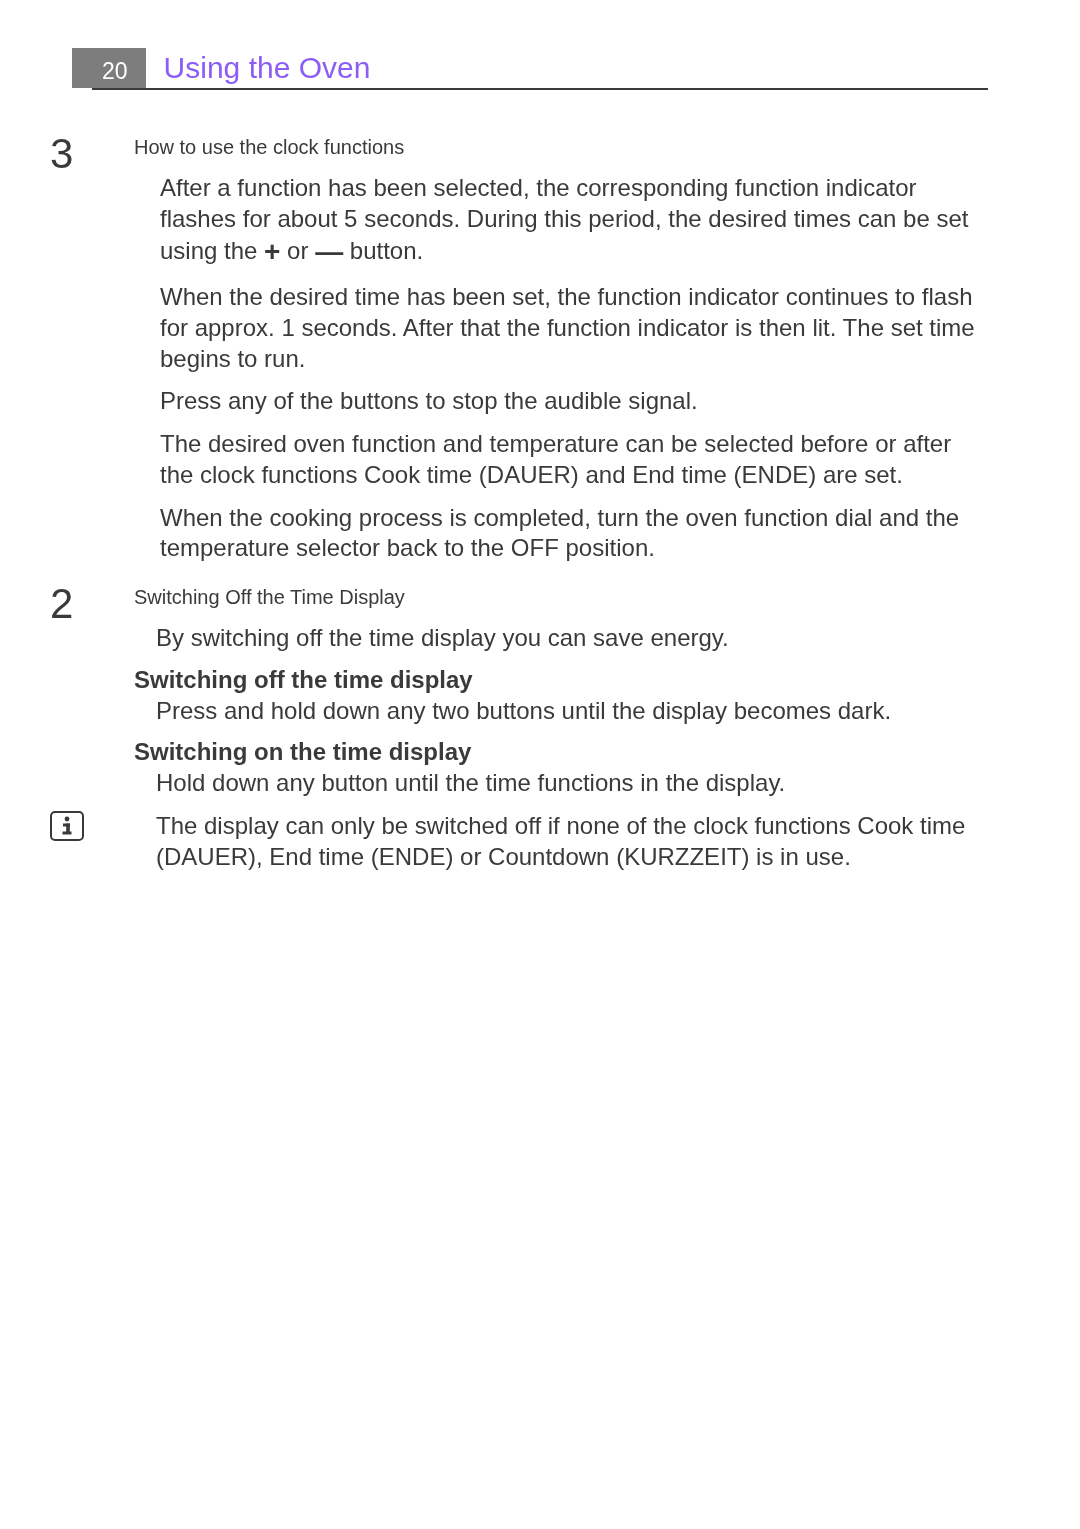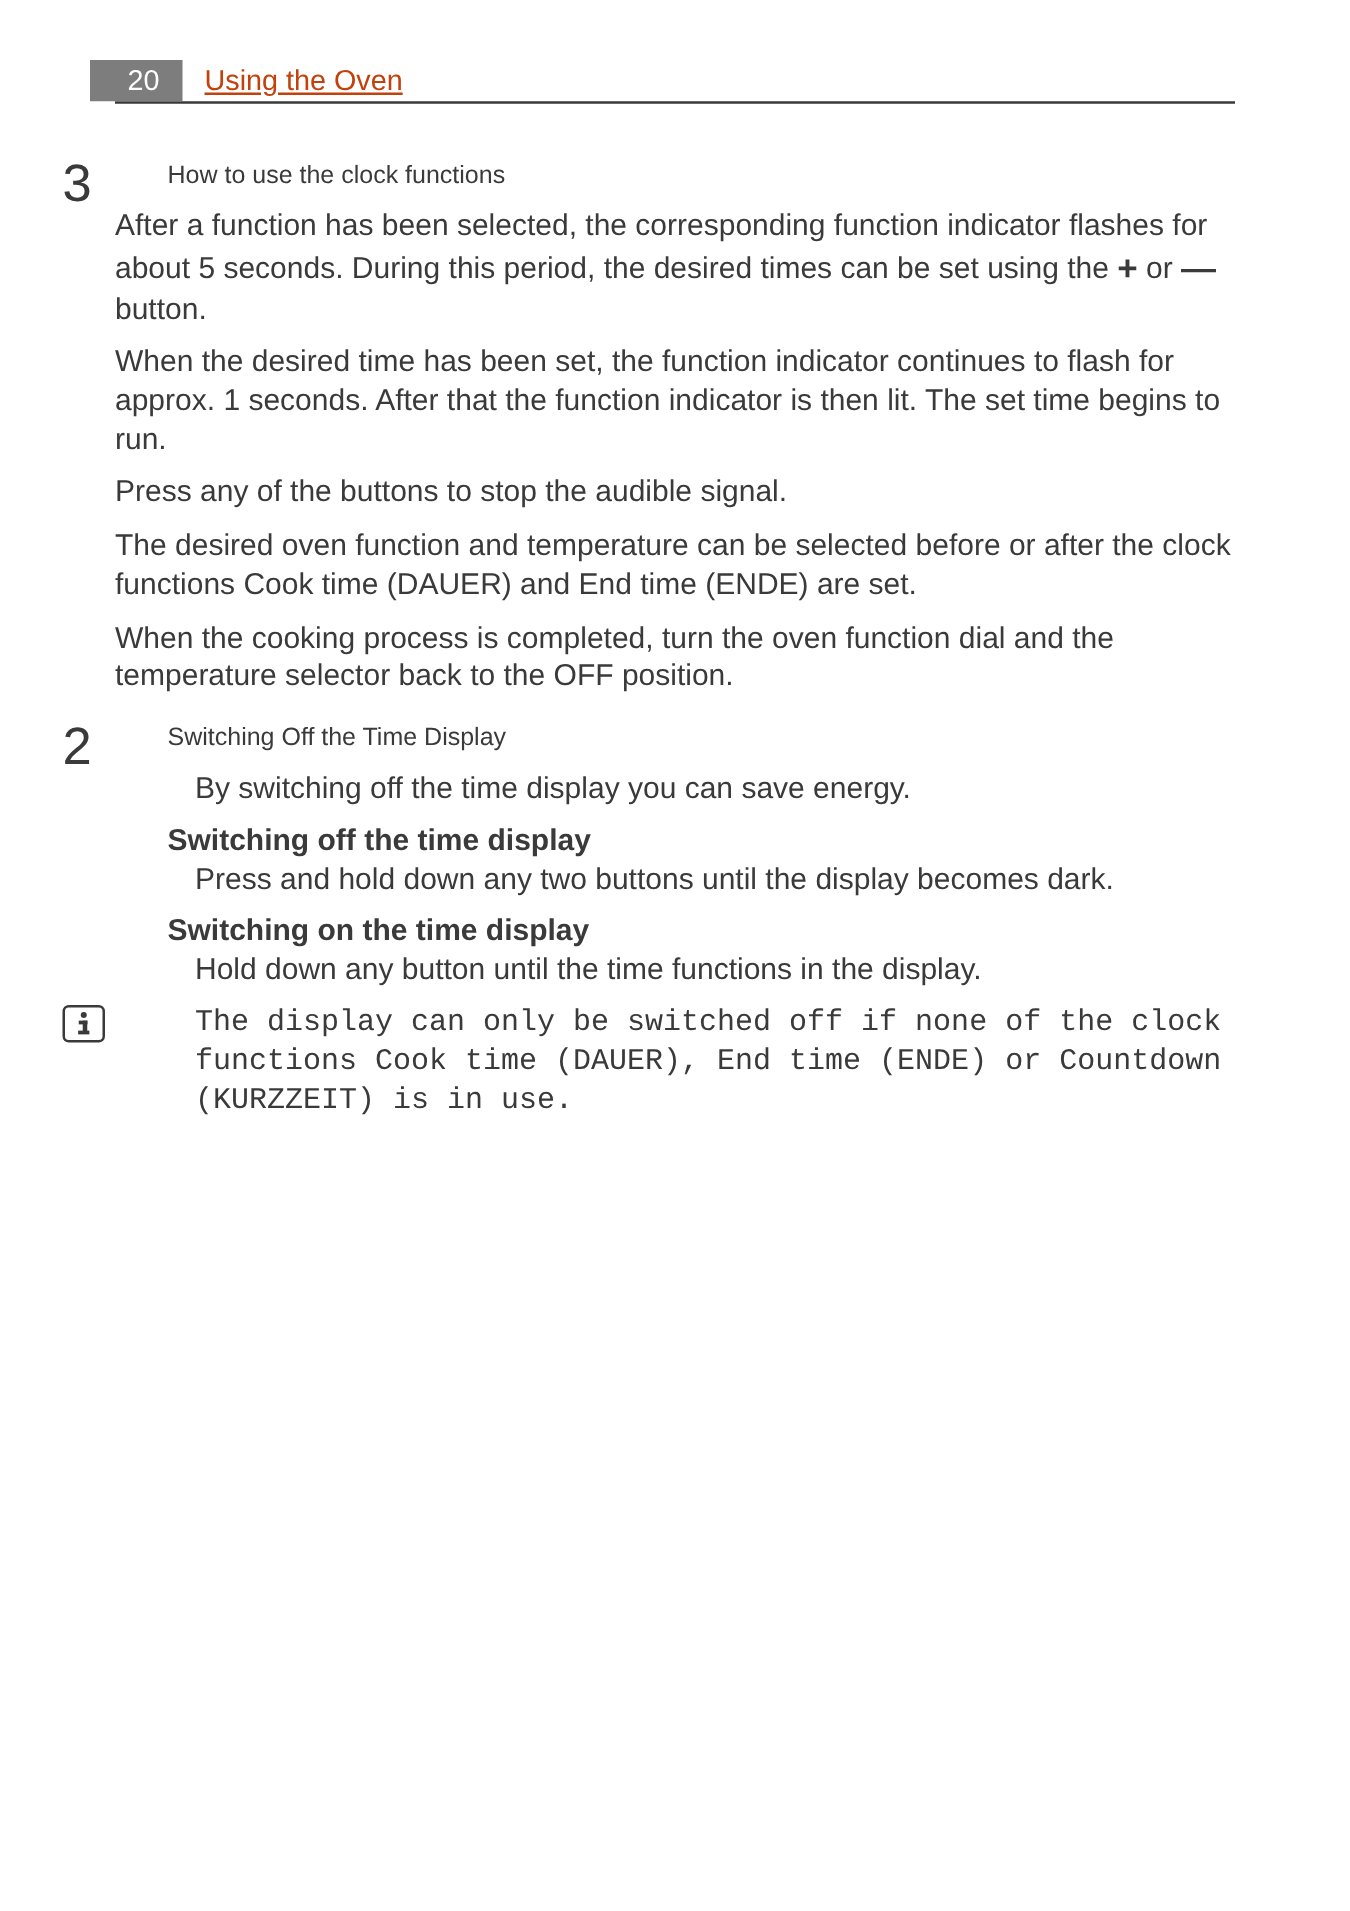--- a/index.html
+++ b/index.html
@@ -23,26 +23,25 @@
   .page-num-box {
     background: #7d7d7d;
     color: #ffffff;
     padding: 3px 18px 3px 30px;
     font-size: 23px;
     display: flex;
     align-items: flex-end;
     margin-left: -20px;
   }
   .running-title {
-    font-size: 23px;
-    color: #c2410c;
+    font-size: 30px;
+    color: #8b5cf6;
     padding: 3px 0 3px 18px;
     display: flex;
     align-items: center;
-    text-decoration: underline;
   }
   .section {
     position: relative;
     margin-bottom: 22px;
   }
   .section-marker {
     position: absolute;
     left: -42px;
     top: -6px;
     font-size: 42px;
@@ -53,40 +52,40 @@
     font-size: 20px;
     font-weight: 400;
     color: #3a3a3a;
     margin-left: 42px;
     margin-bottom: 14px;
   }
   .body-text {
     font-size: 24px;
     line-height: 1.28;
     color: #3a3a3a;
+    margin-left: 68px;
     margin-bottom: 12px;
   }
   .body-text.less-indent {
     margin-left: 64px;
   }
   .subheading {
     font-size: 24px;
     font-weight: 700;
     color: #3a3a3a;
     margin-left: 42px;
     margin-bottom: 2px;
   }
   .plusminus {
     font-weight: 700;
     font-size: 28px;
     vertical-align: -2px;
   }
   .info-row {
     position: relative;
-    font-family: Liberation Mono, monospace;
   }
   .info-icon-box {
     position: absolute;
     left: -42px;
     top: 0px;
     width: 34px;
     height: 30px;
     border: 2px solid #3a3a3a;
     border-radius: 5px;
     display: flex;

